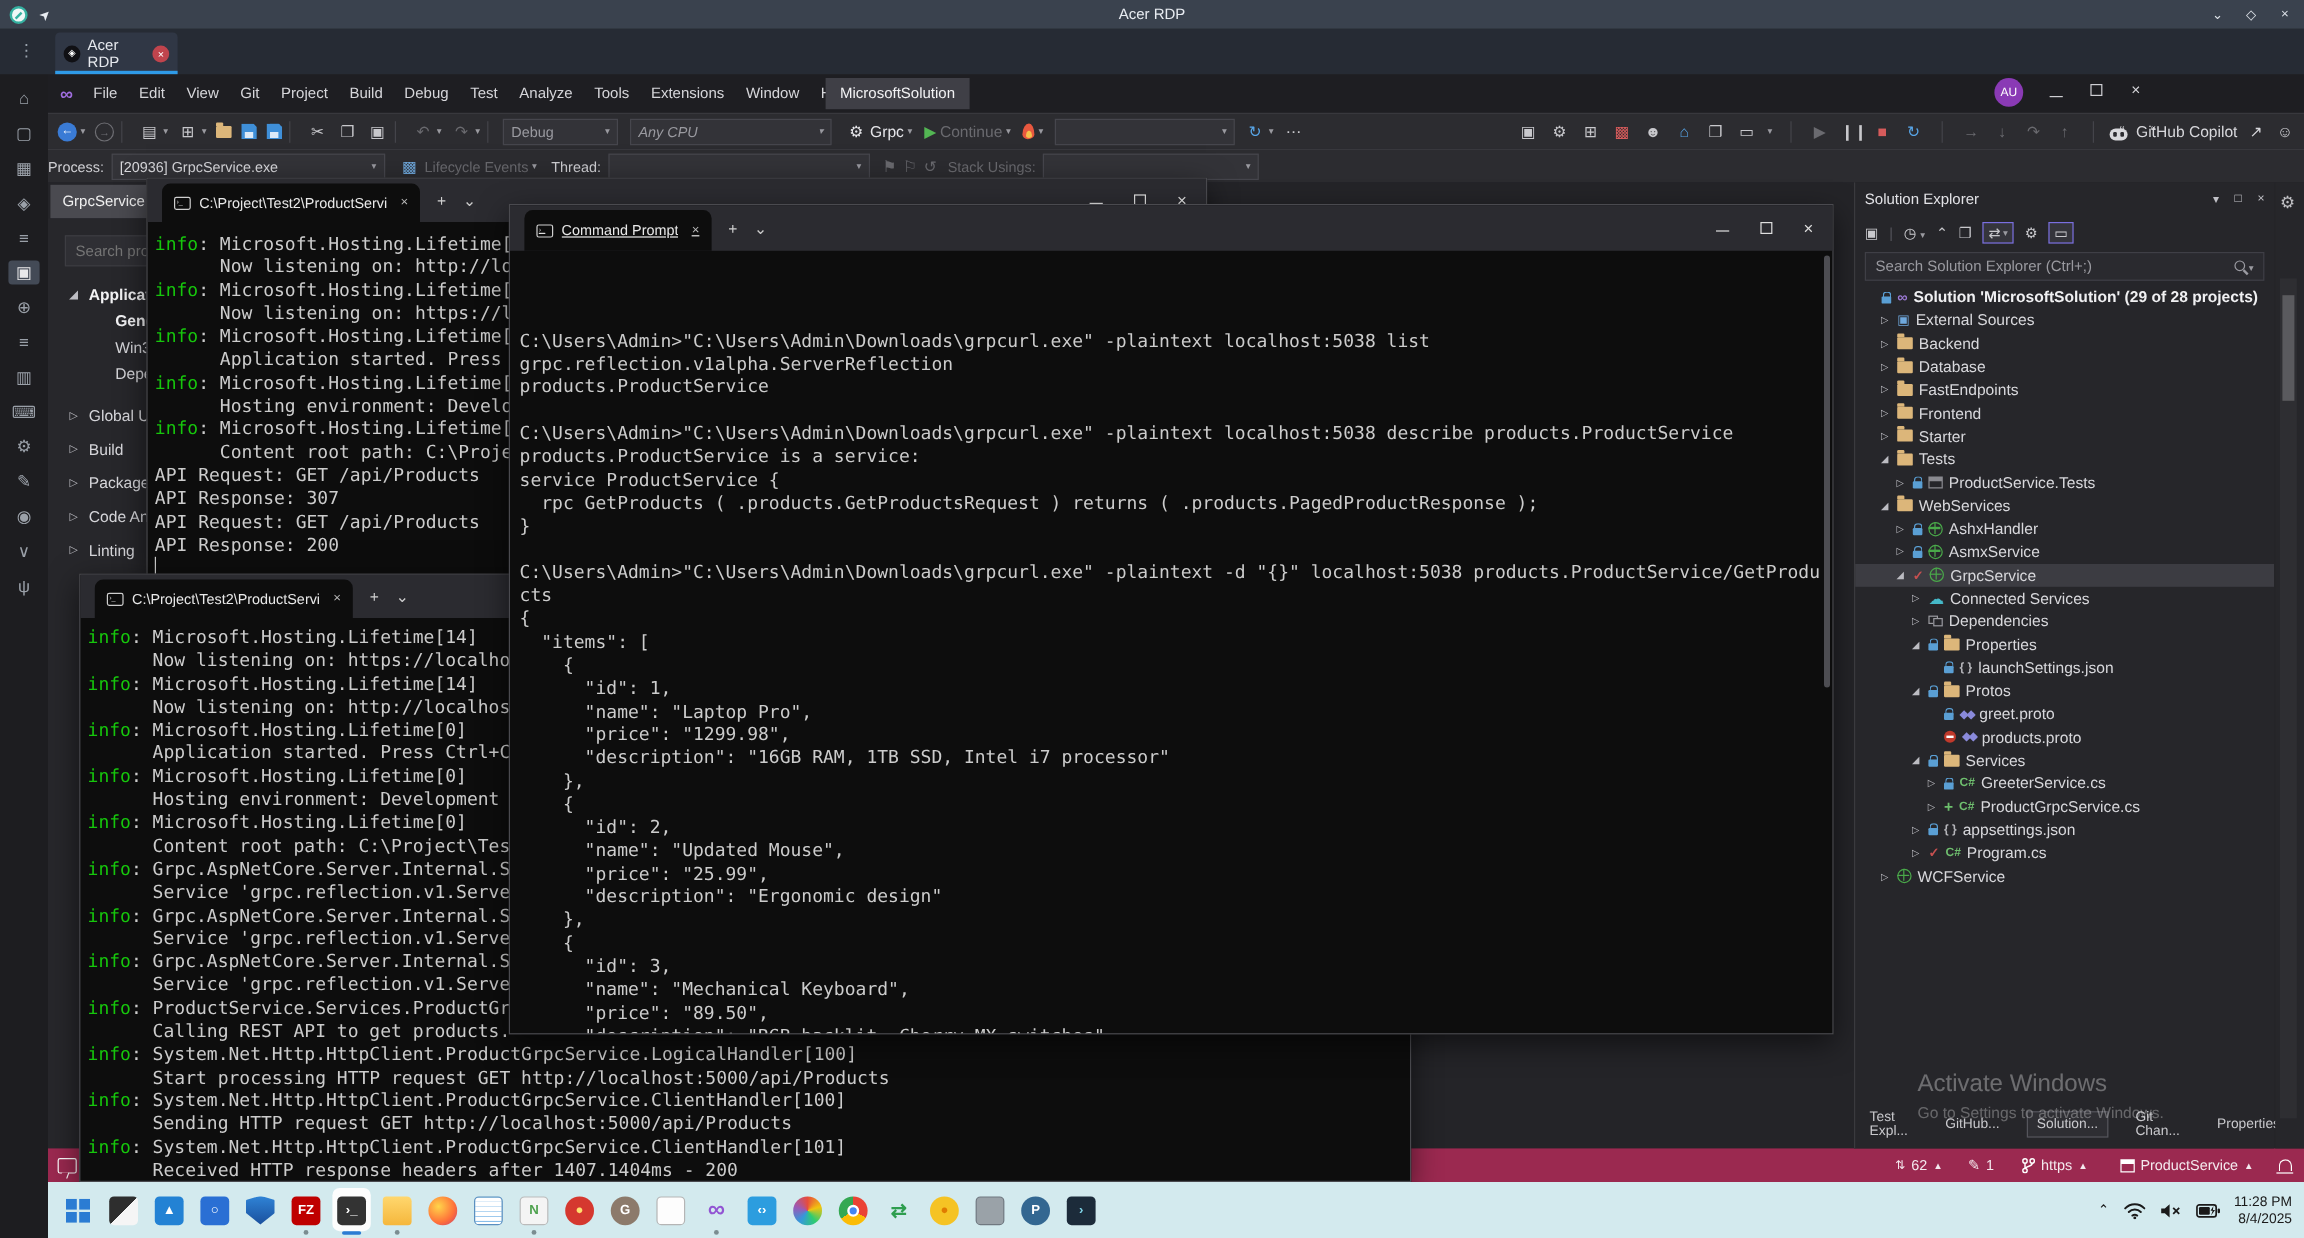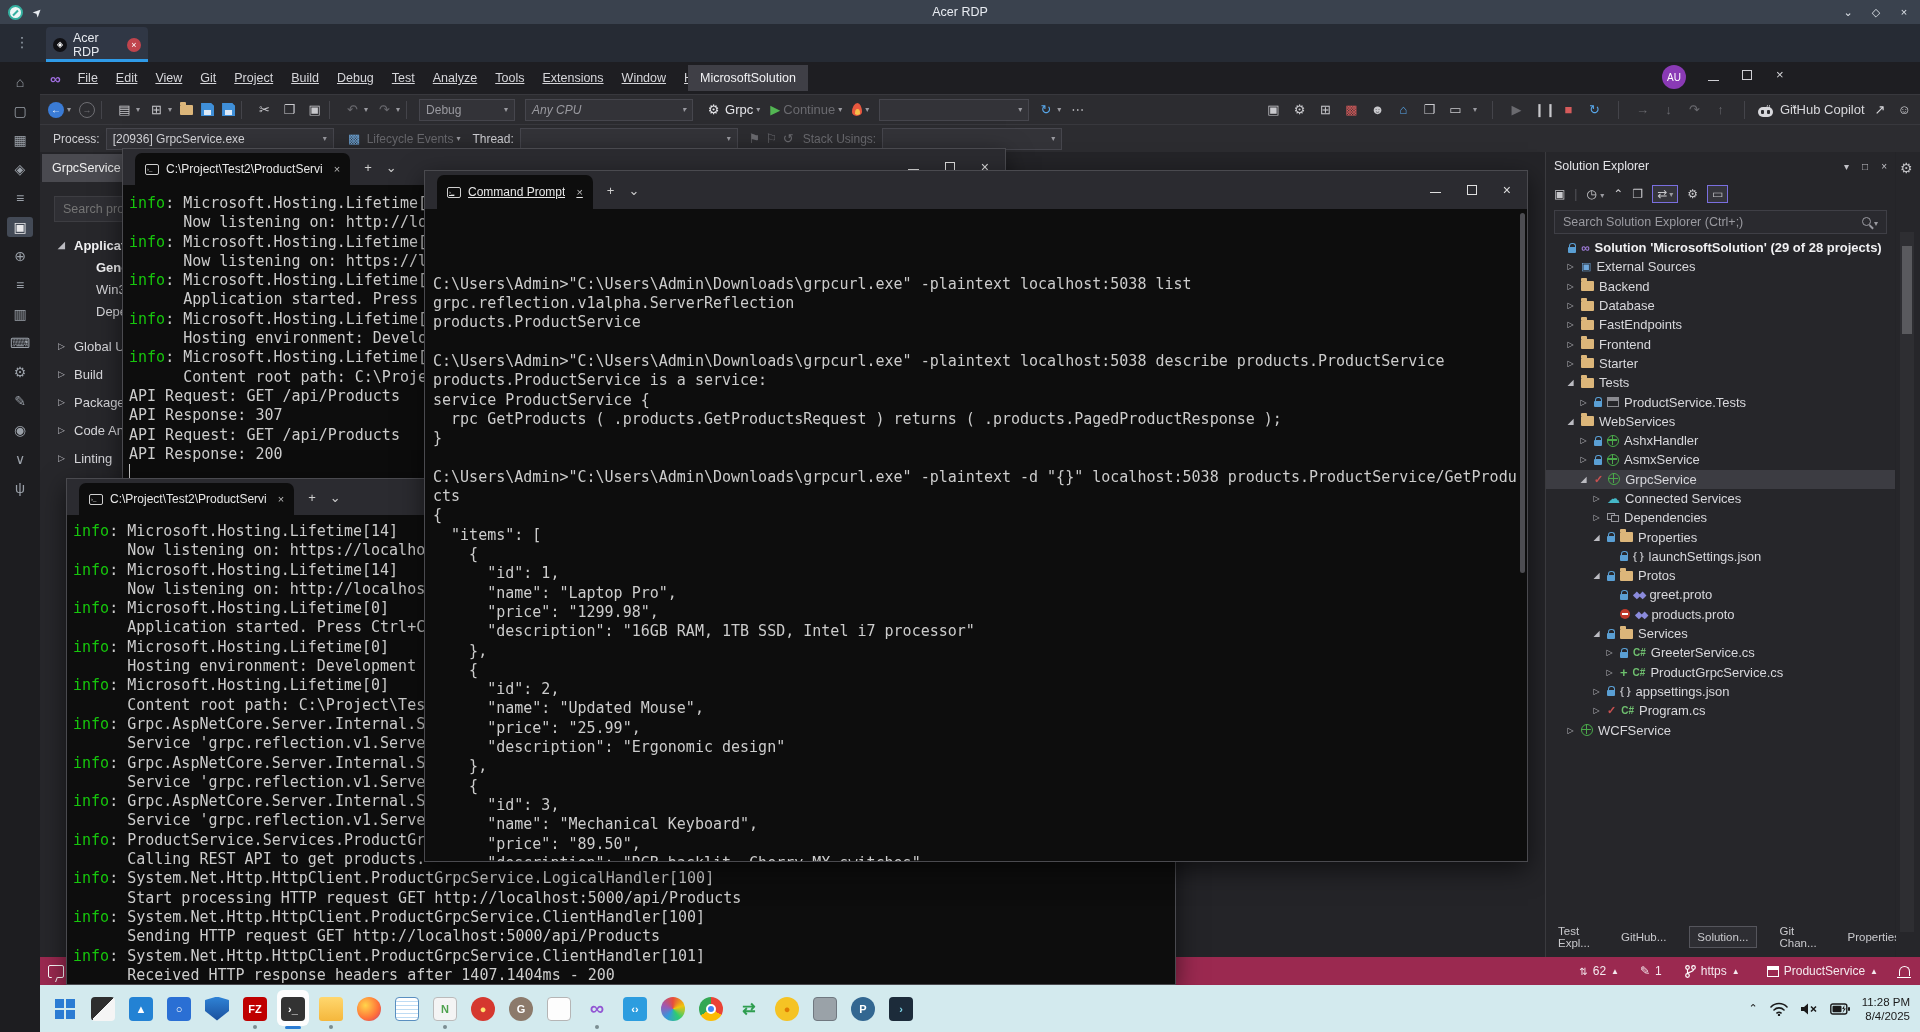--- a/index.html
+++ b/index.html
@@ -34,21 +34,21 @@
   .rdp-sidebar { left:0; top:62px; width:40px; height:970px; background:#1d1d20; z-index:30;
     display:flex; flex-direction:column; align-items:center; padding-top:10px; gap:9px; }
   .sb-ic { width:26px; height:20px; color:#9aa0a8; font-size:14px; display:flex;
     align-items:center; justify-content:center; border-radius:3px; }
   .sb-ic.active { background:#434a56; color:#e8e8ea; }
 
   
   .vs-menubar { left:40px; top:62px; width:1880px; height:32px; background:#1e1e22;
     display:flex; align-items:center; color:#d6d6da; font-size:12.5px; }
   .vs-logo { color:#a06ee0; font-weight:bold; font-style:italic; font-size:15px; margin:0 8px 0 10px; }
-  .menu-item { padding:4px 9px; cursor:default;text-decoration:underline; }
+  .menu-item { padding:4px 9px; cursor:default; }
   .menu-sep { color:#55555c; margin:0 4px; }
   .mag { width:9px; height:9px; border:1.5px solid #9b9ba2; border-radius:50%; position:relative; display:inline-block; }
   .mag::after { content:""; position:absolute; width:5px; height:1.5px; background:#9b9ba2;
     right:-4px; bottom:-2px; transform:rotate(45deg); }
   .search-blk { display:flex; align-items:center; gap:6px; color:#b9b9bf; padding:0 8px; }
   .sol-badge { position:absolute; left:648px; top:3px; height:26px; background:#3f3f46; color:#f2f2f4;
     display:flex; align-items:center; padding:0 12px; font-size:12.5px; }
   .vs-avatar { position:absolute; left:1622px; top:3px; width:24px; height:24px; border-radius:50%;
     background:#8a3ab5; color:#fff; font-size:10px; display:flex; align-items:center; justify-content:center; }
   .vs-ctl { position:absolute; top:8px; color:#d6d6da; }
@@ -381,21 +381,21 @@
     </span>
     <span style="position:absolute; left:1718px; display:flex; align-items:flex-end; gap:7px; color:#d8d8dc;">
       <span class="copilot-ic"></span>
       <span>GitHub Copilot</span>
       <span class="tb-ic">↗</span>
       <span class="tb-ic">☺</span>
     </span>
   </div>
 
   <div class="abs vs-toolbar2">
-    <span style="margin-left:13px;">Process:</span>
+    <span style="margin-left:0;">Process:</span>
     <span class="dd-box" style="width:228px; margin-left:6px; color:#d8d8dc;">
       <span>[20936] GrpcService.exe</span>
         <span class="tb-caret">▾</span>
       </span>
     <span class="tb-ic" style="color:#6fa8dc; margin-left:12px;">▩</span>
     <span class="dis" style="margin-left:4px;">Lifecycle Events</span>
     <span class="tb-caret" style="margin-left:3px;">▾</span>
     <span style="margin-left:12px;">Thread:</span>
     <span class="dd-box" style="width:218px; margin-left:6px;">
       <span></span>
@@ -829,14 +829,18 @@
           <rect x="2.5" y="2.8" width="9" height="6.4" rx="1" fill="#1a1a1a"></rect>
           <path d="M14.5 2 l-2.4 4 h1.8 l-1.4 4 3.4 -4.6 h-1.8 z" fill="#1a1a1a"></path>
         </svg>
       <div class="clock">
         <div>11:28 PM</div>
         <div>8/4/2025</div>
       </div>
     </div>
   </div>
 
+  <div class="abs watermark">
+    <div class="l1">Activate Windows</div>
+    <div class="l2">Go to Settings to activate Windows.</div>
+  </div>
 
 </div>
 
 </body></html>

